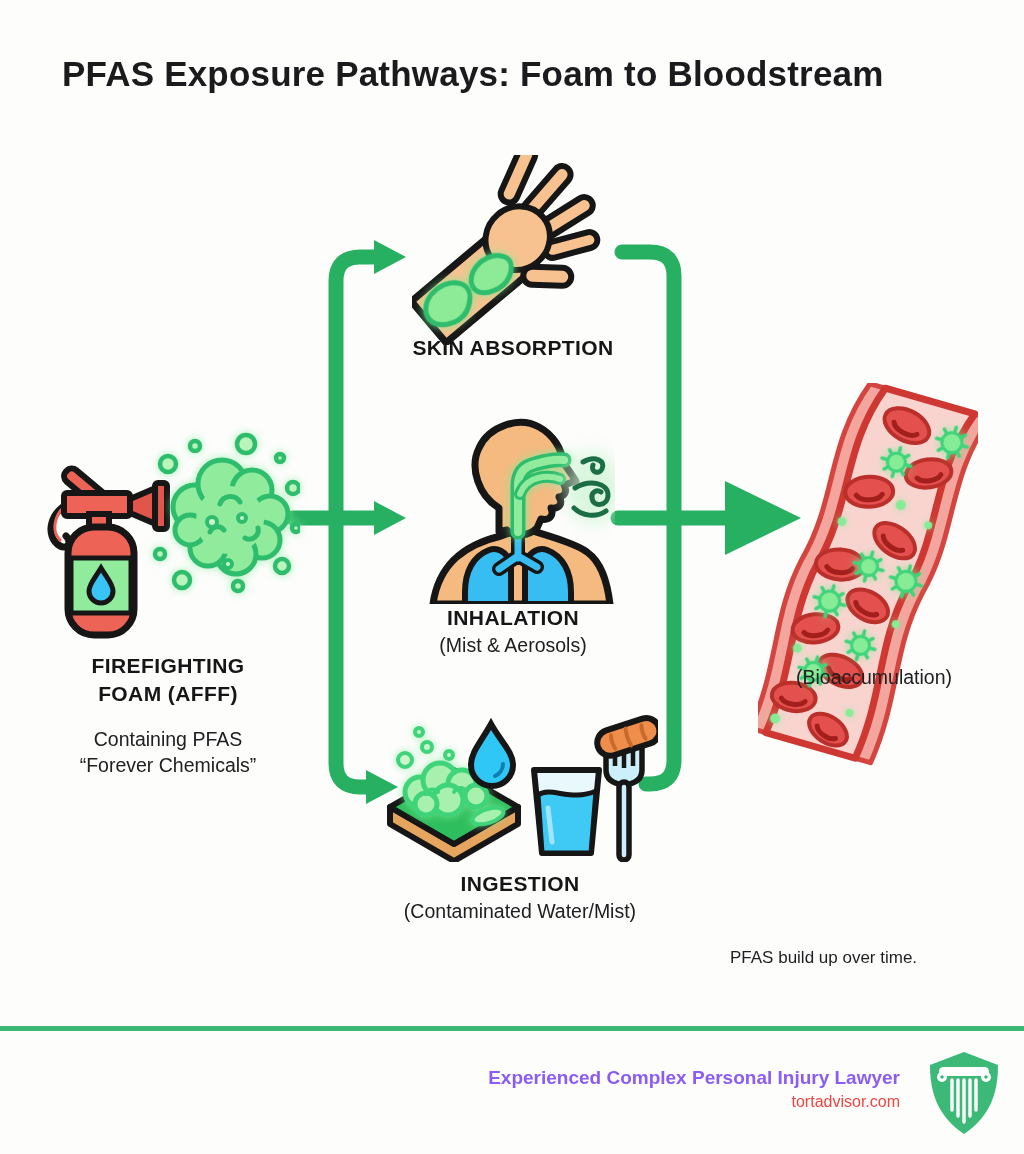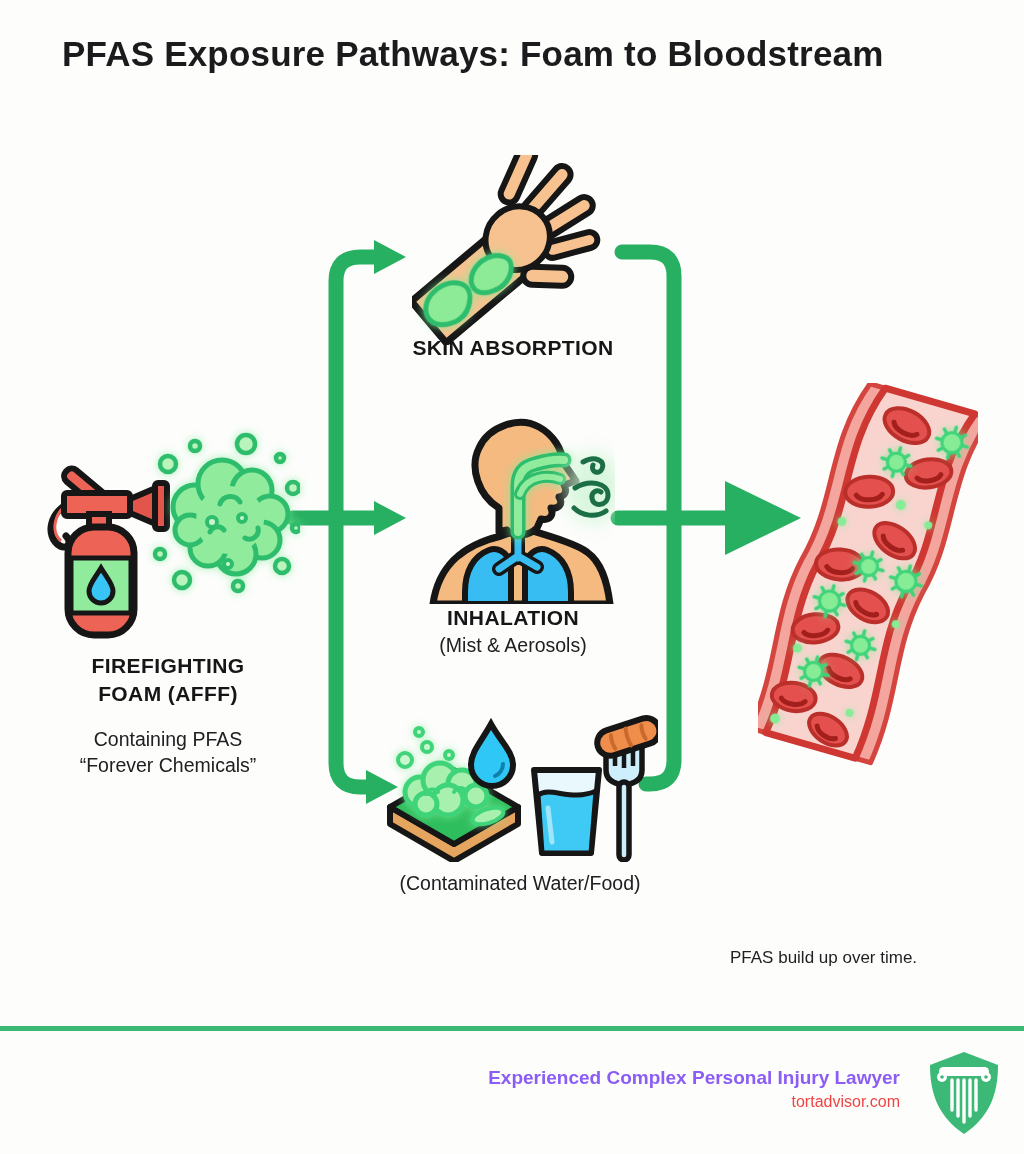--- a/index.html
+++ b/index.html
@@ -4,21 +4,21 @@
 <style>
   html,body{margin:0;padding:0;background:#ffffff;}
   .canvas{
     position:relative;width:1024px;height:1154px;overflow:hidden;
     background:#fdfdfc;
     font-family:"Liberation Sans","DejaVu Sans",sans-serif;
     color:#1a1a1c;
   }
   .abs{position:absolute;}
   h1.title{
-    position:absolute;left:62px;top:34px;margin:0;
+    position:absolute;left:62px;top:54px;margin:0;
     font-size:35px;font-weight:700;letter-spacing:.2px;color:#1b1b1d;
   }
   .node-label{position:absolute;text-align:center;}
   .node-label .big{
     font-size:21px;font-weight:700;letter-spacing:.4px;line-height:28px;color:#161617;
   }
   .node-label .sub{
     font-size:19.5px;font-weight:400;line-height:26px;color:#202022;
   }
   .annotation{
@@ -294,24 +294,26 @@
   <div class="node-label" style="left:403px;top:604px;width:220px">
     <div class="big">INHALATION</div>
     <div class="sub">(Mist &amp; Aerosols)</div>
   </div>
 
   <div class="node-label" style="left:393px;top:334px;width:240px">
     <div class="big">SKIN ABSORPTION</div>
   </div>
 
   <div class="node-label" style="left:370px;top:870px;width:300px">
-    <div class="sub">(Contaminated Water/Food)</div>
+    <div class="big">INGESTION</div>
+    <div class="sub">(Contaminated Water/Mist)</div>
   </div>
 
   <div class="node-label" style="left:754px;top:664px;width:240px">
+    <div class="sub">(Bioaccumulation)</div>
   </div>
 
   <div class="annotation">PFAS build up over time.</div>
 
   <div class="divider"></div>
 
   <div class="footer-text">
     <div class="tagline">Experienced Complex Personal Injury Lawyer</div>
     <div class="website">tortadvisor.com</div>
   </div>

